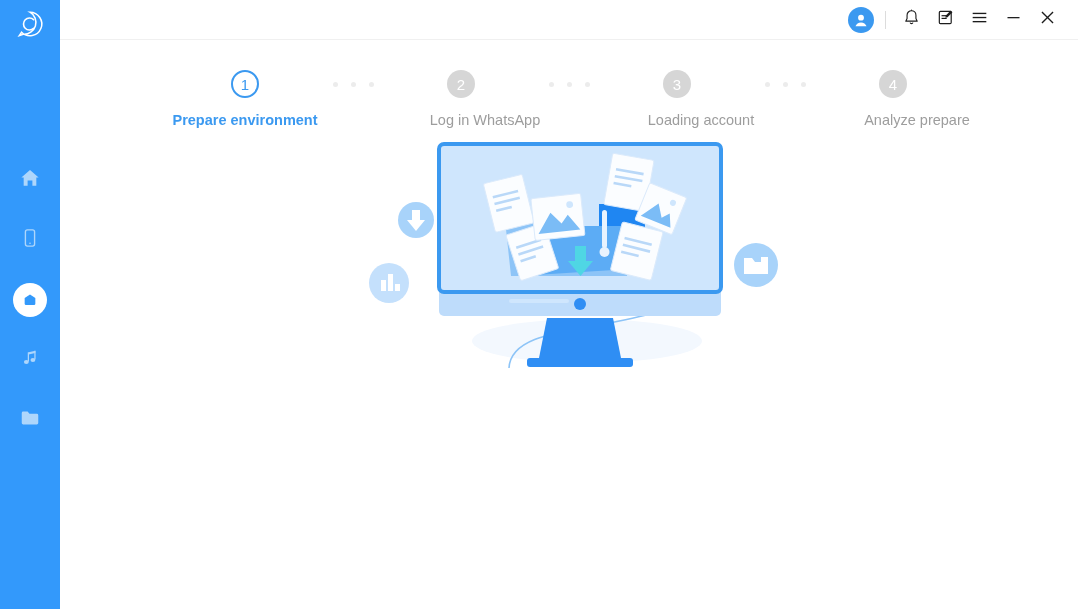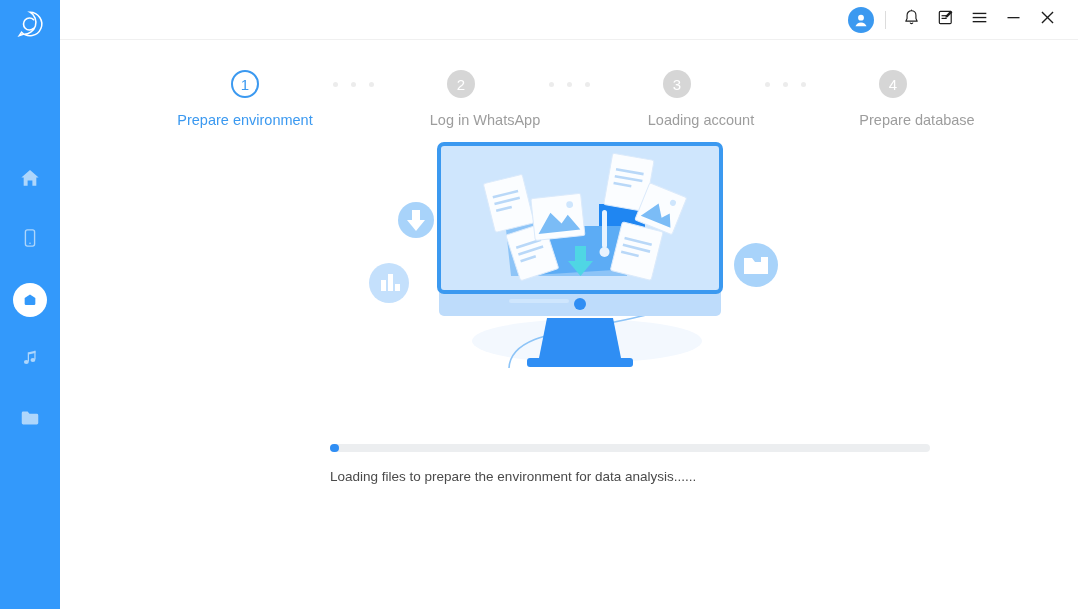--- a/index.html
+++ b/index.html
@@ -144,21 +144,21 @@
     background: #d6d6d6;
     color: #ffffff;
   }
   .step-label {
     margin-top: 14px;
     font-size: 14.5px;
     white-space: nowrap;
   }
   .step.active .step-label {
     color: #3b99f0;
-    font-weight: normal;
+    font-weight: bold;
   }
   .step.inactive .step-label {
     color: #9d9d9d;
     margin-left: 48px;
   }
   .dots {
     display: flex;
     align-items: center;
     gap: 13px;
     margin-top: 12px;
@@ -370,21 +370,21 @@
         </div>
 
         <div class="dots">
           <span class="dot"></span>
           <span class="dot"></span>
           <span class="dot"></span>
         </div>
 
         <div class="step inactive">
           <div class="step-circle">4</div>
-          <div class="step-label">Prepare database</div>
+          <div class="step-label">Analyze prepare</div>
         </div>
 
       </div>
 
       <div class="illustration">
         <svg width="420" height="240" viewBox="0 0 420 240">
 
           <ellipse cx="228" cy="205" rx="115" ry="22" fill="#f3f8fe"></ellipse>
 
           <path d="M150 232 C152 192 230 196 290 178" fill="none" stroke="#8dc4f7" stroke-width="1.6"></path>
@@ -465,22 +465,16 @@
           </g>
 
           <g>
             <circle cx="397" cy="129" r="22" fill="#a8d3fa"></circle>
             <path d="M385 122 L393 122 L396 126 L409 126 L409 138 L385 138 Z" fill="#ffffff"></path>
             <path d="M402 121 L409 121 L409 133 L402 133 Z" fill="#ffffff"></path>
           </g>
         </svg>
       </div>
 
-      <div class="progress-wrap">
-        <div class="progress-track">
-          <div class="progress-fill" id="progress-fill" style="width: 1.5%;"></div>
-        </div>
-        <div class="progress-text">Loading files to prepare the environment for data analysis......</div>
-      </div>
 
     </div>
   </div>
 </div>
 
 </body></html>

